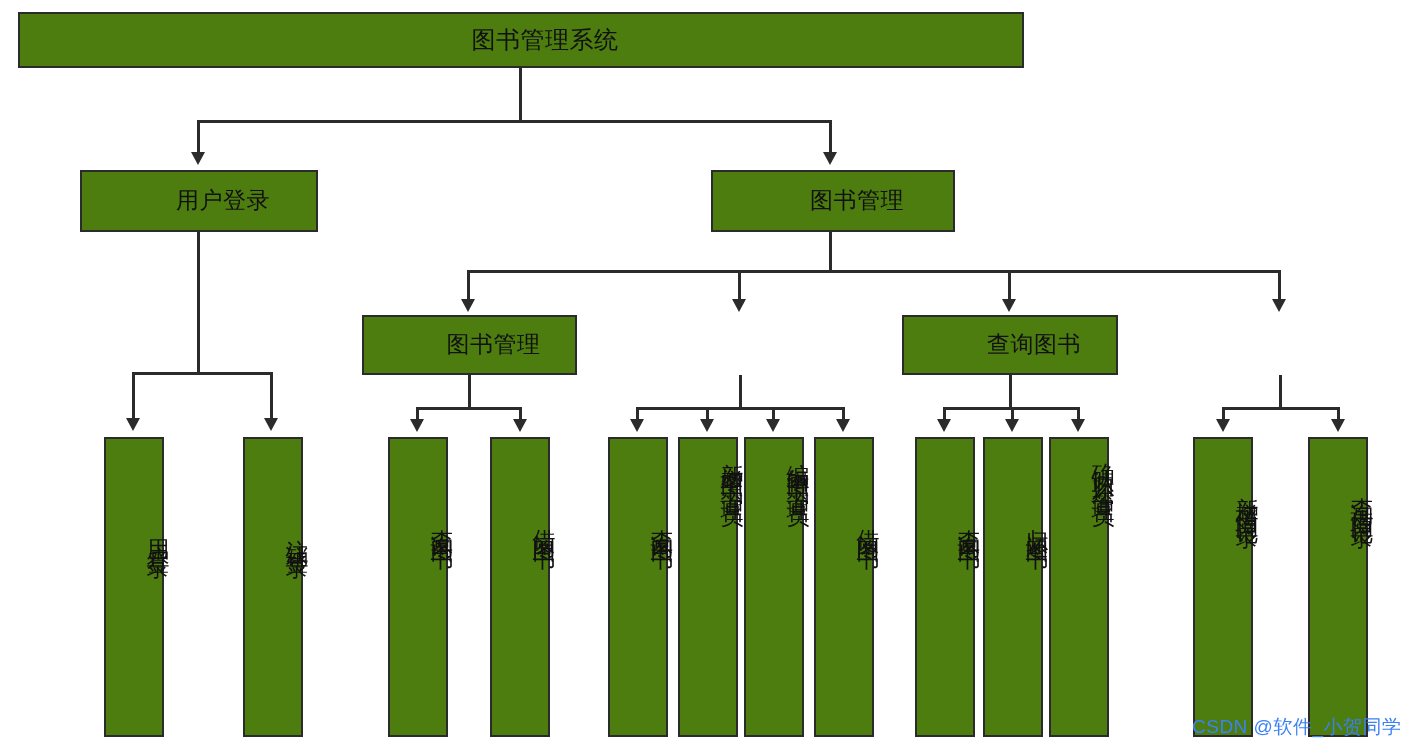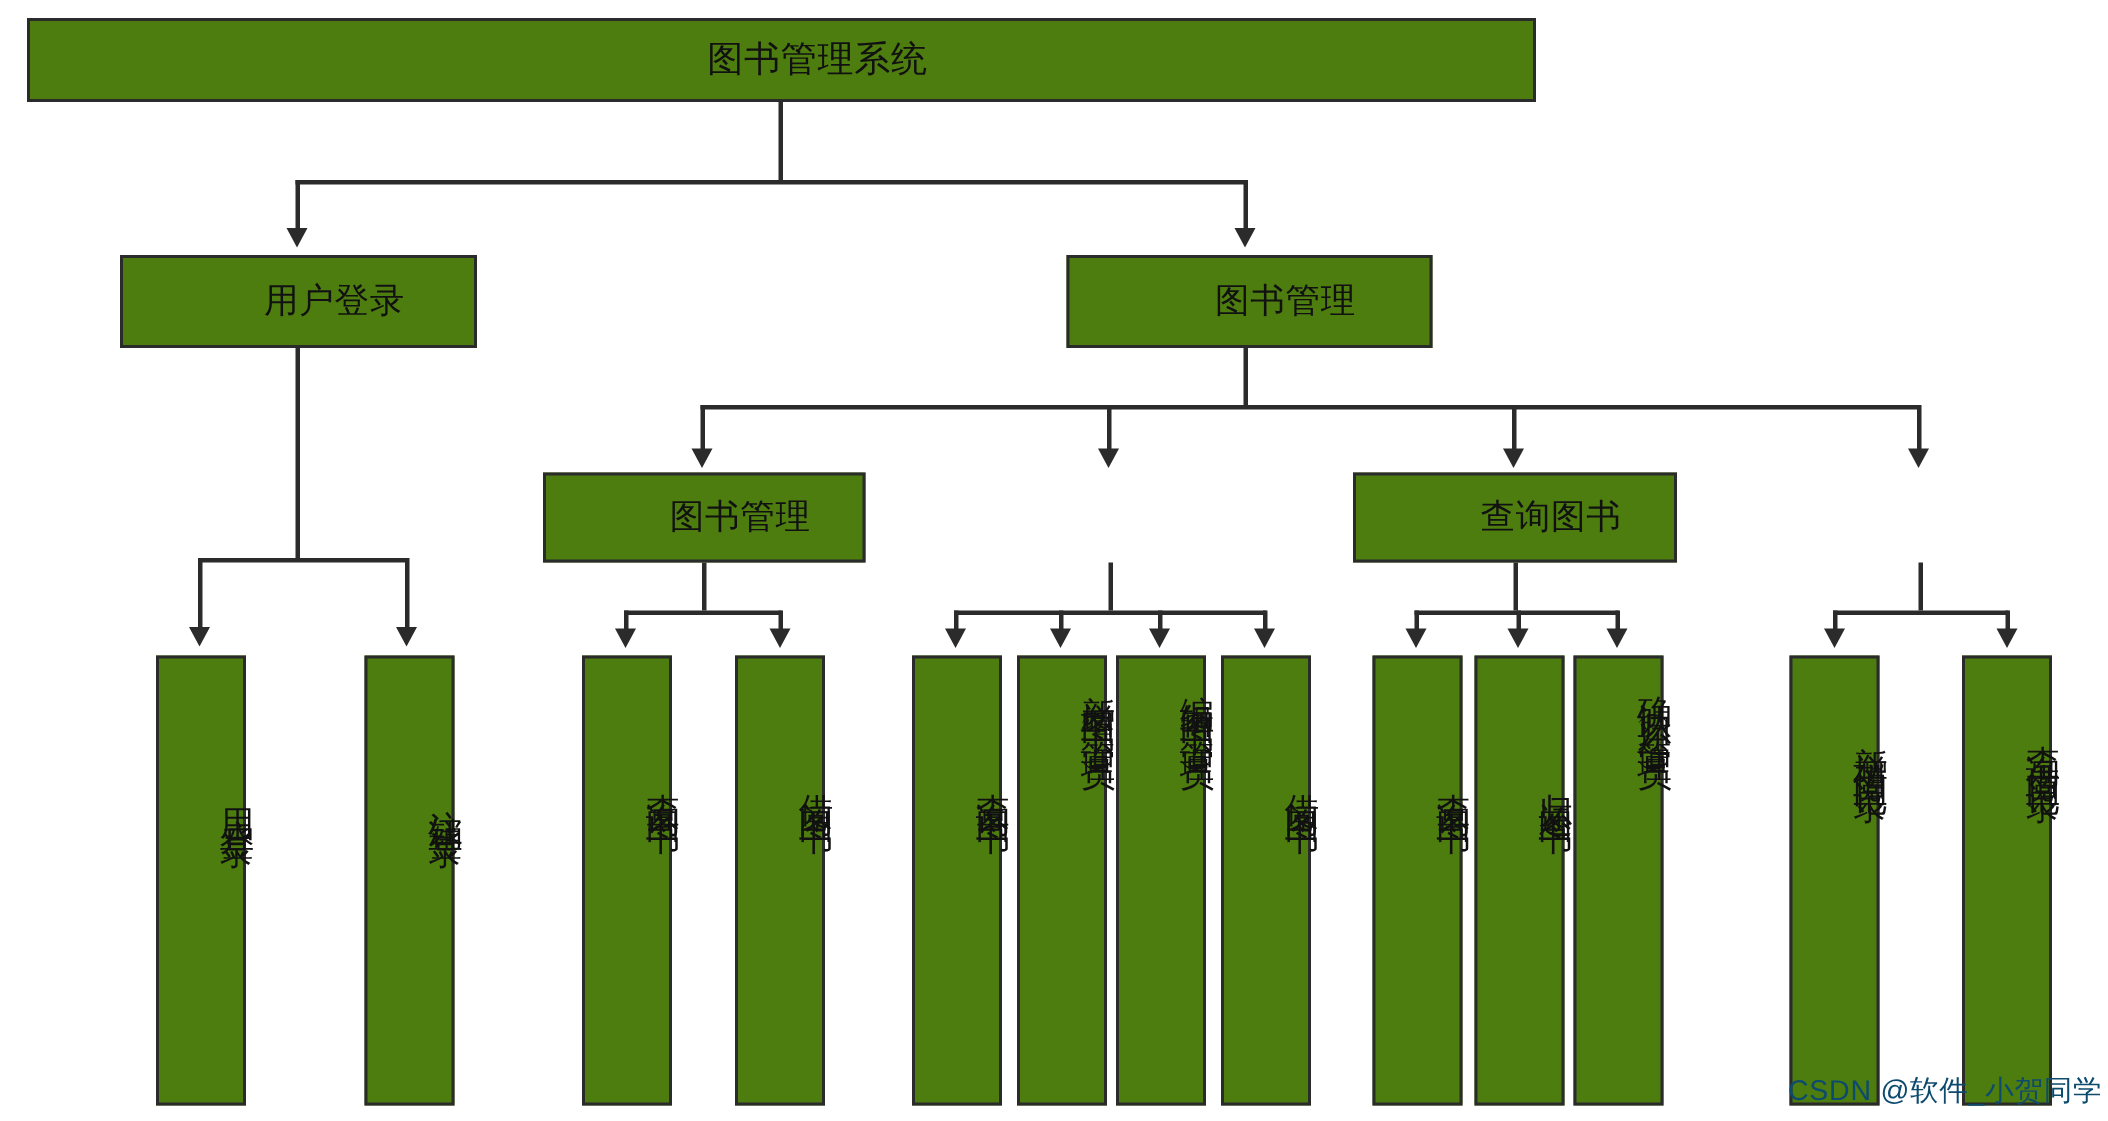--- a/index.html
+++ b/index.html
@@ -65,21 +65,21 @@
     position:absolute;
     width:0;height:0;
     border-left:7px solid transparent;
     border-right:7px solid transparent;
     border-top:13px solid #2b2b2b;
     z-index:2;
   }
   
   #watermark{
     position:absolute;
-    color:#0c4a6e;
+    color:#3b82f6;
     font-size:19px;
     letter-spacing:0.5px;
     z-index:5;
     white-space:nowrap;
     pointer-events:none;
   }
 </style>
 </head>
 <body>
 

